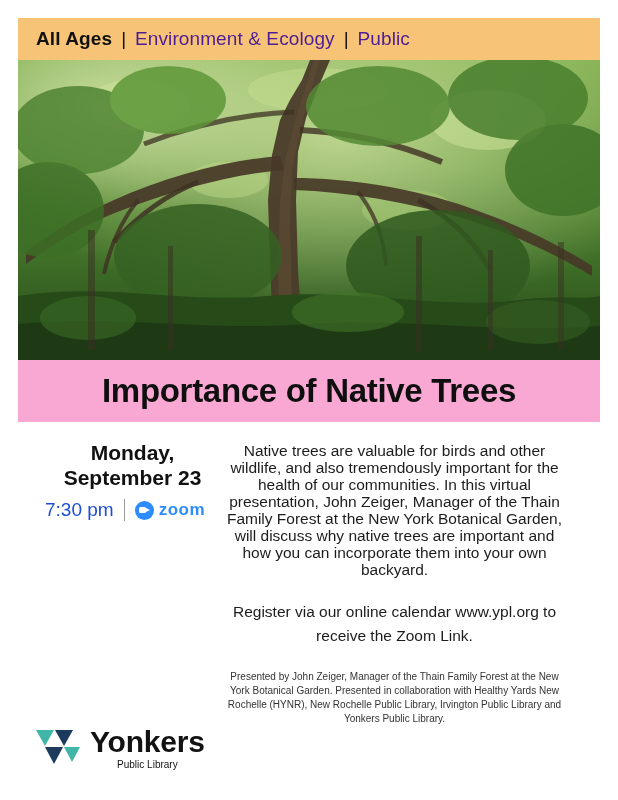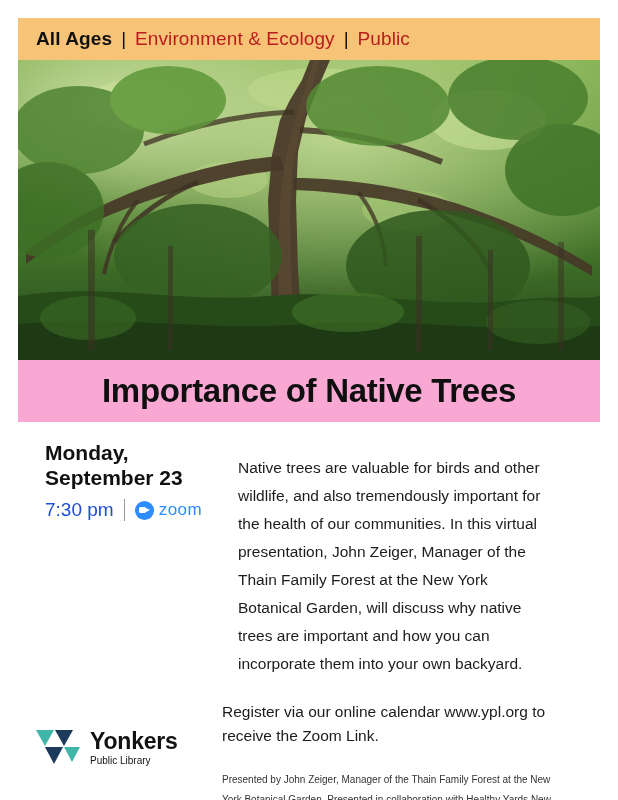--- a/index.html
+++ b/index.html
@@ -13,20 +13,21 @@
     font-family: "Liberation Sans", sans-serif;
     color: #1a1a1a;
     overflow: hidden;
   }
   .poster {
     position: relative;
     width: 498px;
     height: 800px;
     background: #ffffff;
     box-sizing: border-box;
+    text-align: center;
   }
 
   
   .top-banner {
     position: absolute;
     left: 18px;
     top: 18px;
     width: 582px;
     height: 42px;
     background: #f7c377;
@@ -37,21 +38,21 @@
   }
   .banner-bold {
     font-weight: bold;
     font-size: 19px;
     color: #111111;
     letter-spacing: 0.1px;
   }
   .banner-reg {
     font-weight: normal;
     font-size: 19px;
-    color: #b91c1c;
+    color: #4c1d95;
     letter-spacing: 0.1px;
   }
   .banner-sep {
     font-size: 19px;
     color: #111111;
     margin: 0 9px;
     font-weight: 300;
   }
 
   
@@ -142,47 +143,47 @@
     left: 11px;
     top: 7px;
     width: 0;
     height: 0;
     border-top: 2.5px solid transparent;
     border-bottom: 2.5px solid transparent;
     border-left: 4px solid #ffffff;
   }
   .zoom-word {
     font-size: 17px;
-    font-weight: normal;
+    font-weight: bold;
     color: #2d8cff;
     letter-spacing: 0.5px;
   }
 
   
   .right-col {
     position: absolute;
     left: 222px;
     top: 438px;
     width: 345px;
   }
   .body-para {
     font-size: 15.5px;
-    line-height: 28px;
+    line-height: 17px;
     color: #1c1c1c;
-    margin: 16px;
+    margin: 4px;
   }
   .register-para {
     font-size: 15.5px;
     line-height: 24px;
     color: #1c1c1c;
     margin: 22px 0 16px 0;
   }
   .fine-print {
     font-size: 10px;
-    line-height: 20px;
+    line-height: 14px;
     color: #333333;
     margin: 22px 0 0 0;
   }
 
   
   .footer {
     position: absolute;
     left: 36px;
     bottom: 30px;
     display: flex;
@@ -191,21 +192,21 @@
   .logo-mark {
     width: 44px;
     height: 44px;
     margin-right: 10px;
     flex: none;
   }
   .logo-text {
     line-height: 1;
   }
   .logo-name {
-    font-size: 23px;
+    font-size: 30px;
     font-weight: bold;
     color: #121212;
     letter-spacing: -0.2px;
     display: block;
   }
   .logo-sub {
     font-size: 10px;
     color: #121212;
     display: block;
     margin-top: 3px;

